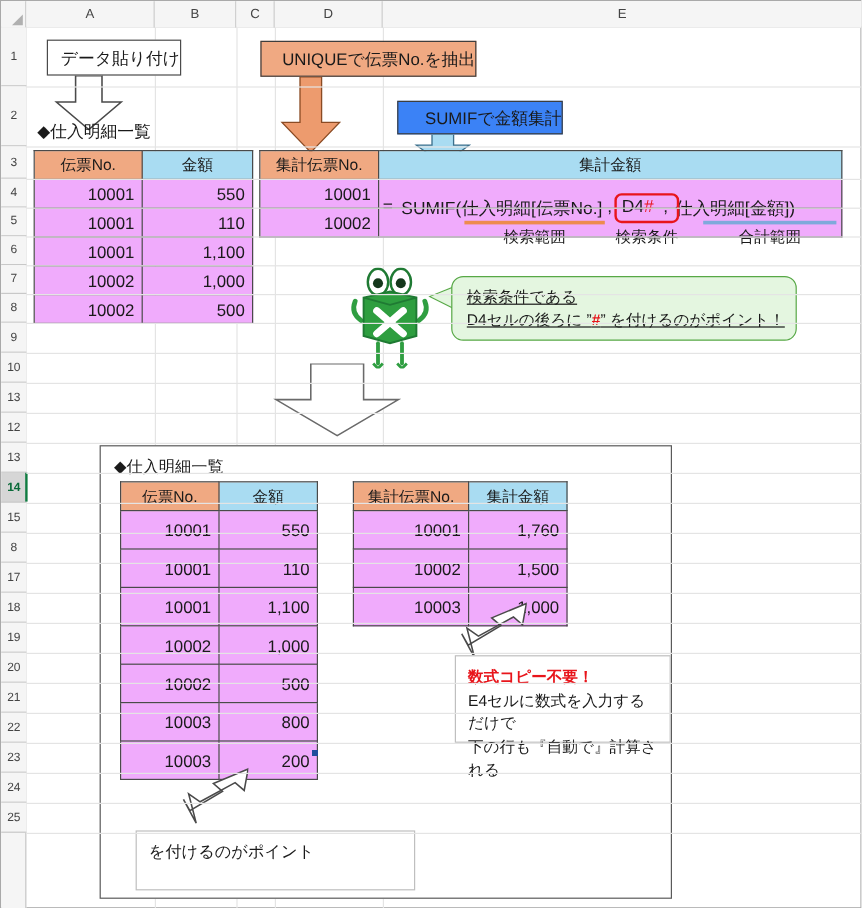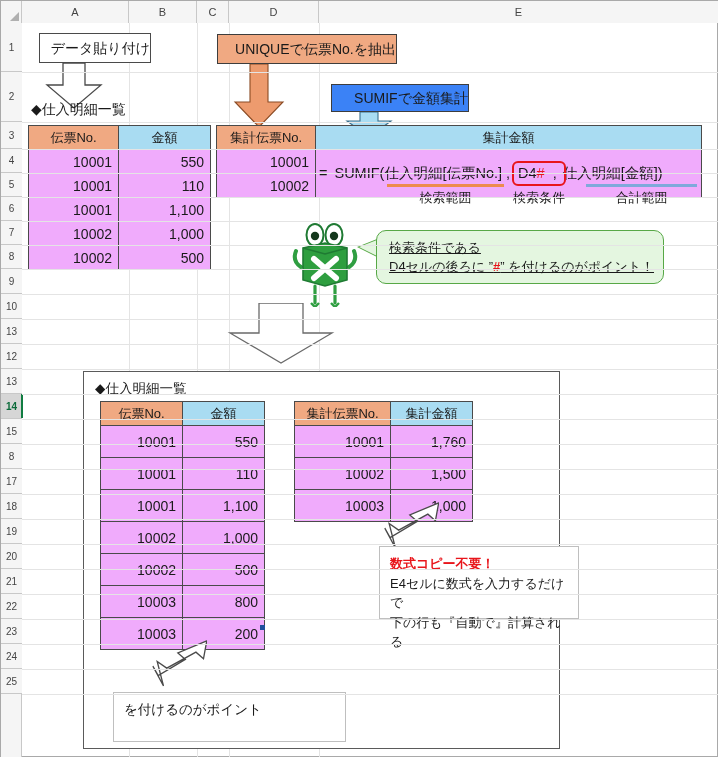--- a/index.html
+++ b/index.html
@@ -419,21 +419,21 @@
           <td class="num" style="width: 96px; height: 32px;">10003</td>
           <td class="num" style="width: 82px; height: 32px;">1,000</td>
         </tr>
       </tbody>
   </table>
 
   <svg class="arrow" style="left:382px; top:498px;" width="56" height="54" viewBox="0 0 56 54">
     <polygon points="54,2 26,16 34,22 8,40 2,31 14,50 6,26 16,32 44,14 52,20" fill="#ffffff" stroke="#4a4a4a" stroke-width="1.3" transform="rotate(4 28 27)"></polygon>
   </svg>
 
-  <div class="box-plain" style="position:absolute; left:378px; top:545px; width:200px; height:73px; font-size:13px; line-height:1.5;">
+  <div class="box-plain" style="position:absolute; left:378px; top:545px; width:180px; height:73px; font-size:13px; line-height:1.5;">
     <div class="redtext">数式コピー不要！</div>
     <div>E4セルに数式を入力するだけで</div>
     <div>下の行も『自動で』計算される</div>
   </div>
 
   <svg class="arrow" style="left:150px; top:636px;" width="56" height="56" viewBox="0 0 56 56">
     <polygon points="54,2 26,16 34,22 8,40 2,31 14,50 6,26 16,32 44,14 52,20" fill="#ffffff" stroke="#4a4a4a" stroke-width="1.3" transform="rotate(4 28 28)"></polygon>
   </svg>
 
   <div class="box-plain" style="position:absolute; left:112px; top:691px; width:233px; height:50px; font-size:13.5px; line-height:1.5;">

